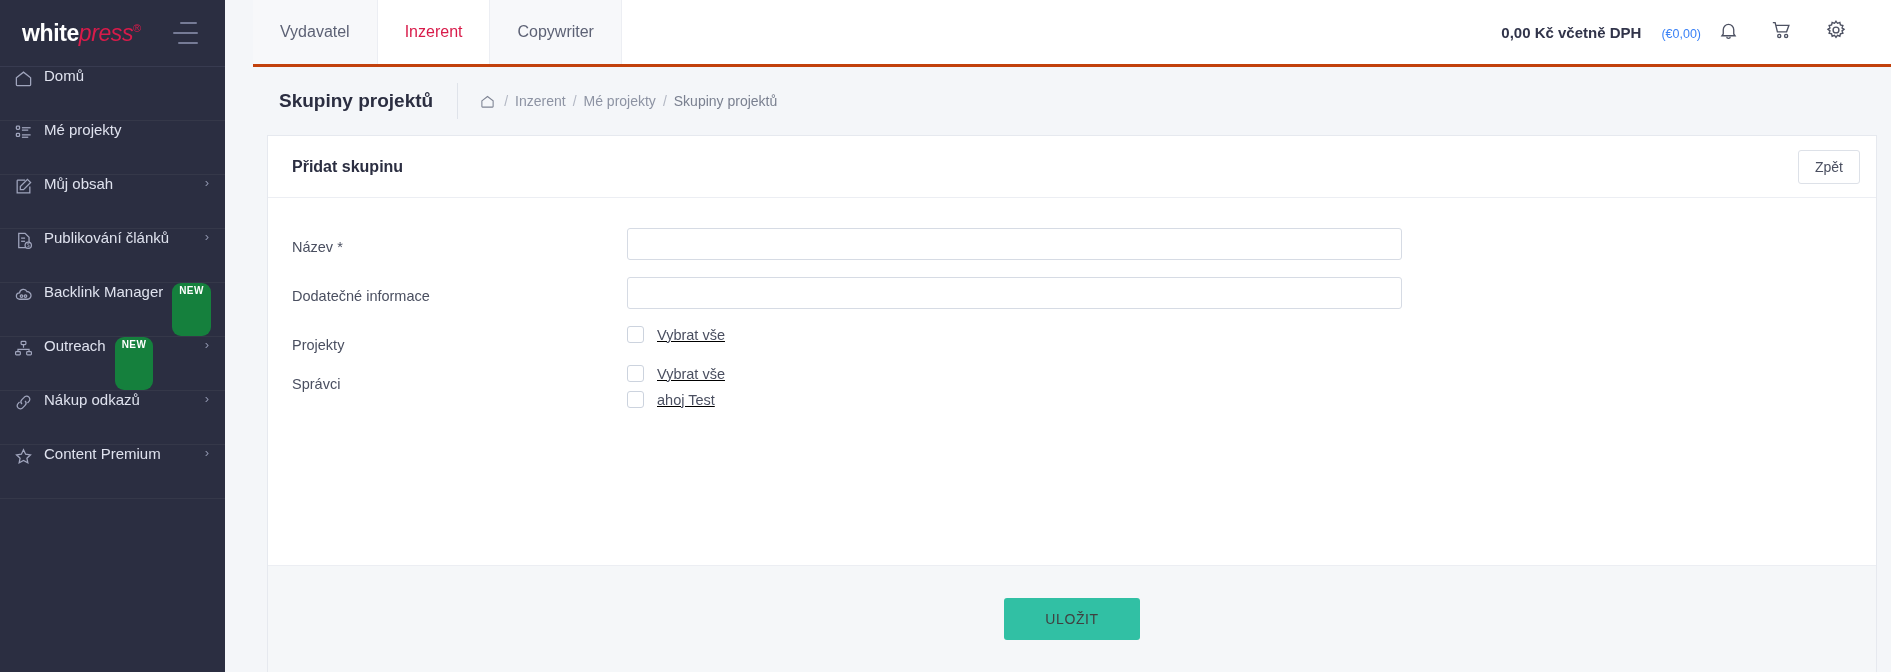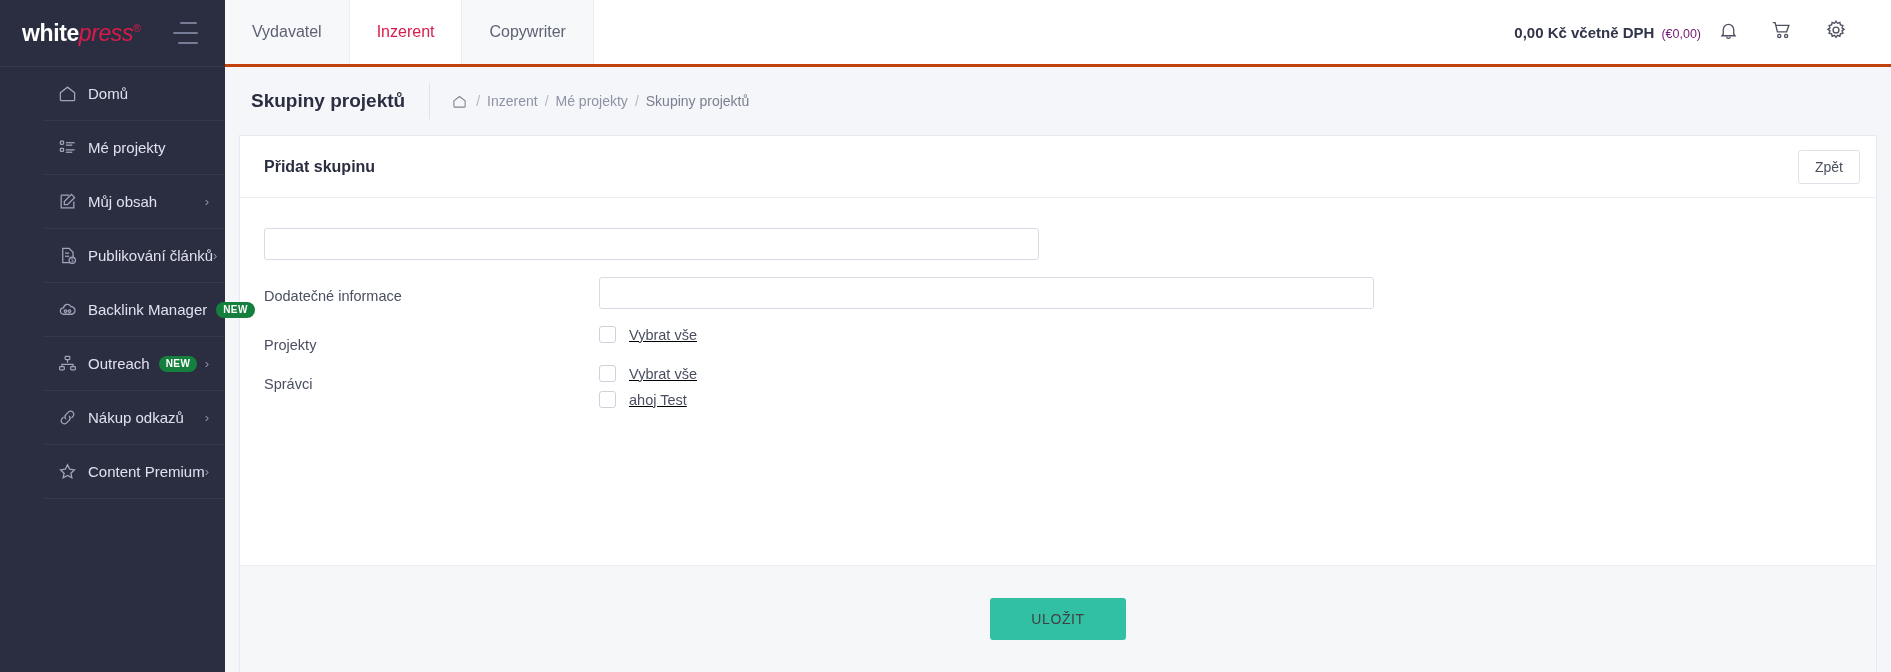--- a/index.html
+++ b/index.html
@@ -2,21 +2,21 @@
 <html><head>
 <meta charset="utf-8">
 <style>
   * { box-sizing: border-box; margin: 0; padding: 0; }
   html, body {
     width: 1891px; height: 672px;
     font-family: "Liberation Sans", "DejaVu Sans", sans-serif;
     background: #f4f6f9;
     overflow: hidden;
   }
-  .app { display: flex; width: 1891px; height: 547px; }
+  .app { display: flex; width: 1891px; height: 547px; gap: 28px; }
 
   
   .sidebar {
     width: 225px; min-width: 225px; height: 672px;
     background: #2b2e41;
     display: flex; flex-direction: column;
   }
   .brand {
     height: 67px; min-height: 67px;
     display: flex; align-items: center;
@@ -34,25 +34,25 @@
     display: flex; flex-direction: column; justify-content: space-between;
     cursor: pointer;
   }
   .hamburger i { display: block; height: 2px; background: #767b96; border-radius: 1px; }
   .hamburger i:nth-child(1) { width: 17px; margin-left: 8px; }
   .hamburger i:nth-child(2) { width: 25px; margin-left: 1px; }
   .hamburger i:nth-child(3) { width: 20px; margin-left: 6px; }
 
   .nav { display: flex; flex-direction: column; }
   .nav-item {
-    display: flex; align-items: center;
+    display: flex; 
     height: 54px; padding: 0 16px 0 14px;
     border-bottom: 1px solid #353849;
     color: #dfe2ee; font-size: 15px;
-    cursor: pointer; position: relative; margin-left: 44px;
+    cursor: pointer; position: relative;
   }
   .nav-ico {
     width: 30px; min-width: 30px; height: 22px;
     display: flex; align-items: center; justify-content: flex-start;
     color: #a0a5bd;
   }
   .nav-ico svg { display: block; }
   .nav-label { white-space: nowrap; }
   .badge-new {
     background: #15803d; color: #fff;
@@ -76,21 +76,21 @@
     padding: 0 27px; font-size: 16px; color: #5d6275;
     background: #f7f8fa; cursor: pointer;
     border-right: 1px solid #eceef3;
   }
   .toptab.active { color: #d81b4a; background: #ffffff; }
   .topright {
     margin-left: auto; display: flex; align-items: center;
     padding-right: 28px; gap: 0px;
   }
   .price { font-size: 15px; color: #31344a; font-weight: bold; white-space: nowrap; }
-  .price-sub { font-size: 12.5px; color: #701a75; margin-left: 7px; font-weight: normal; }
+  .price-sub { font-size: 12.5px; color: #3b82f6; margin-left: 20px; font-weight: normal; }
   .topicon {
     width: 54px; height: 67px; display: flex; align-items: center; justify-content: center;
     color: #4d5162; cursor: pointer;
   }
 
   .pagehead {
     height: 68px; min-height: 68px;
     display: flex; align-items: center;
     padding-left: 26px;
     background: #f4f6f9;
@@ -351,20 +351,21 @@
       <section class="card">
 
         <div class="cardhead">
           <div class="cardtitle">Přidat skupinu</div>
           <button class="btn-back">Zpět</button>
         </div>
 
         <div class="cardbody">
 
           <div class="formrow">
+            <div class="formlabel">Název *</div>
             <div class="formfield">
               <input class="inp" type="text" value="" placeholder="" style="">
             </div>
           </div>
 
           <div class="spacer-20"></div>
 
           <div class="formrow">
             <div class="formlabel">Dodatečné informace</div>
             <div class="formfield">

